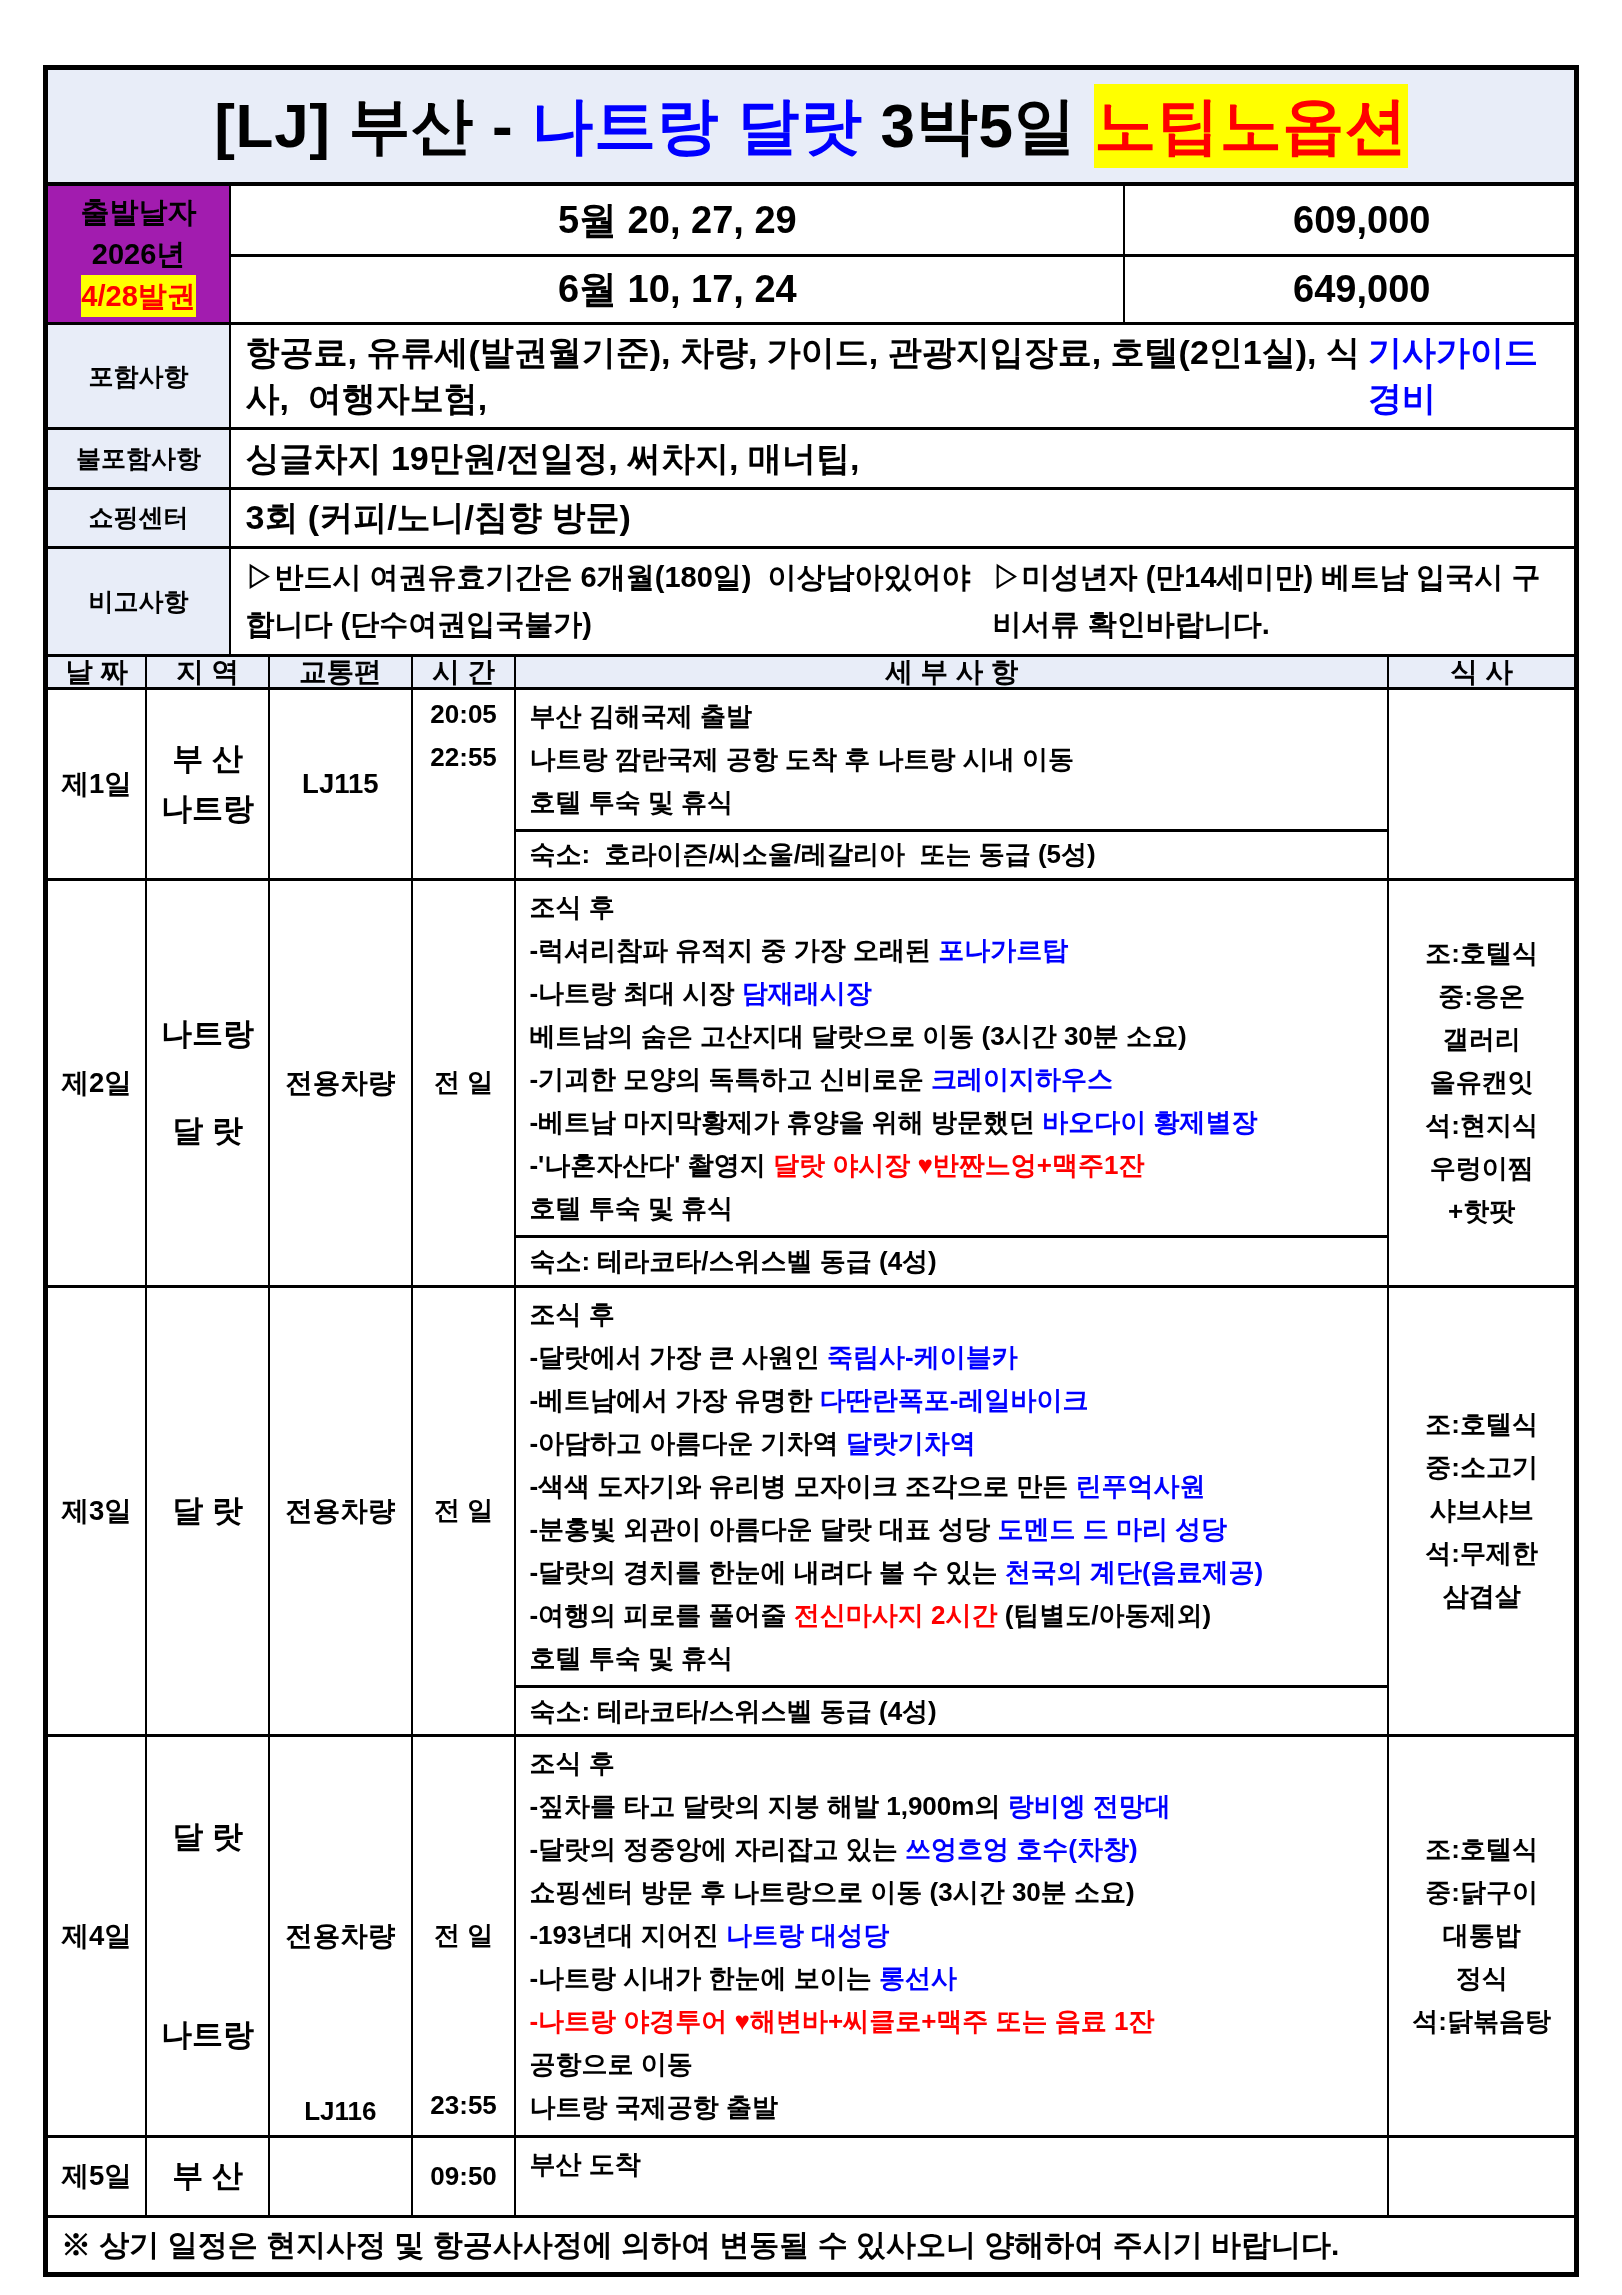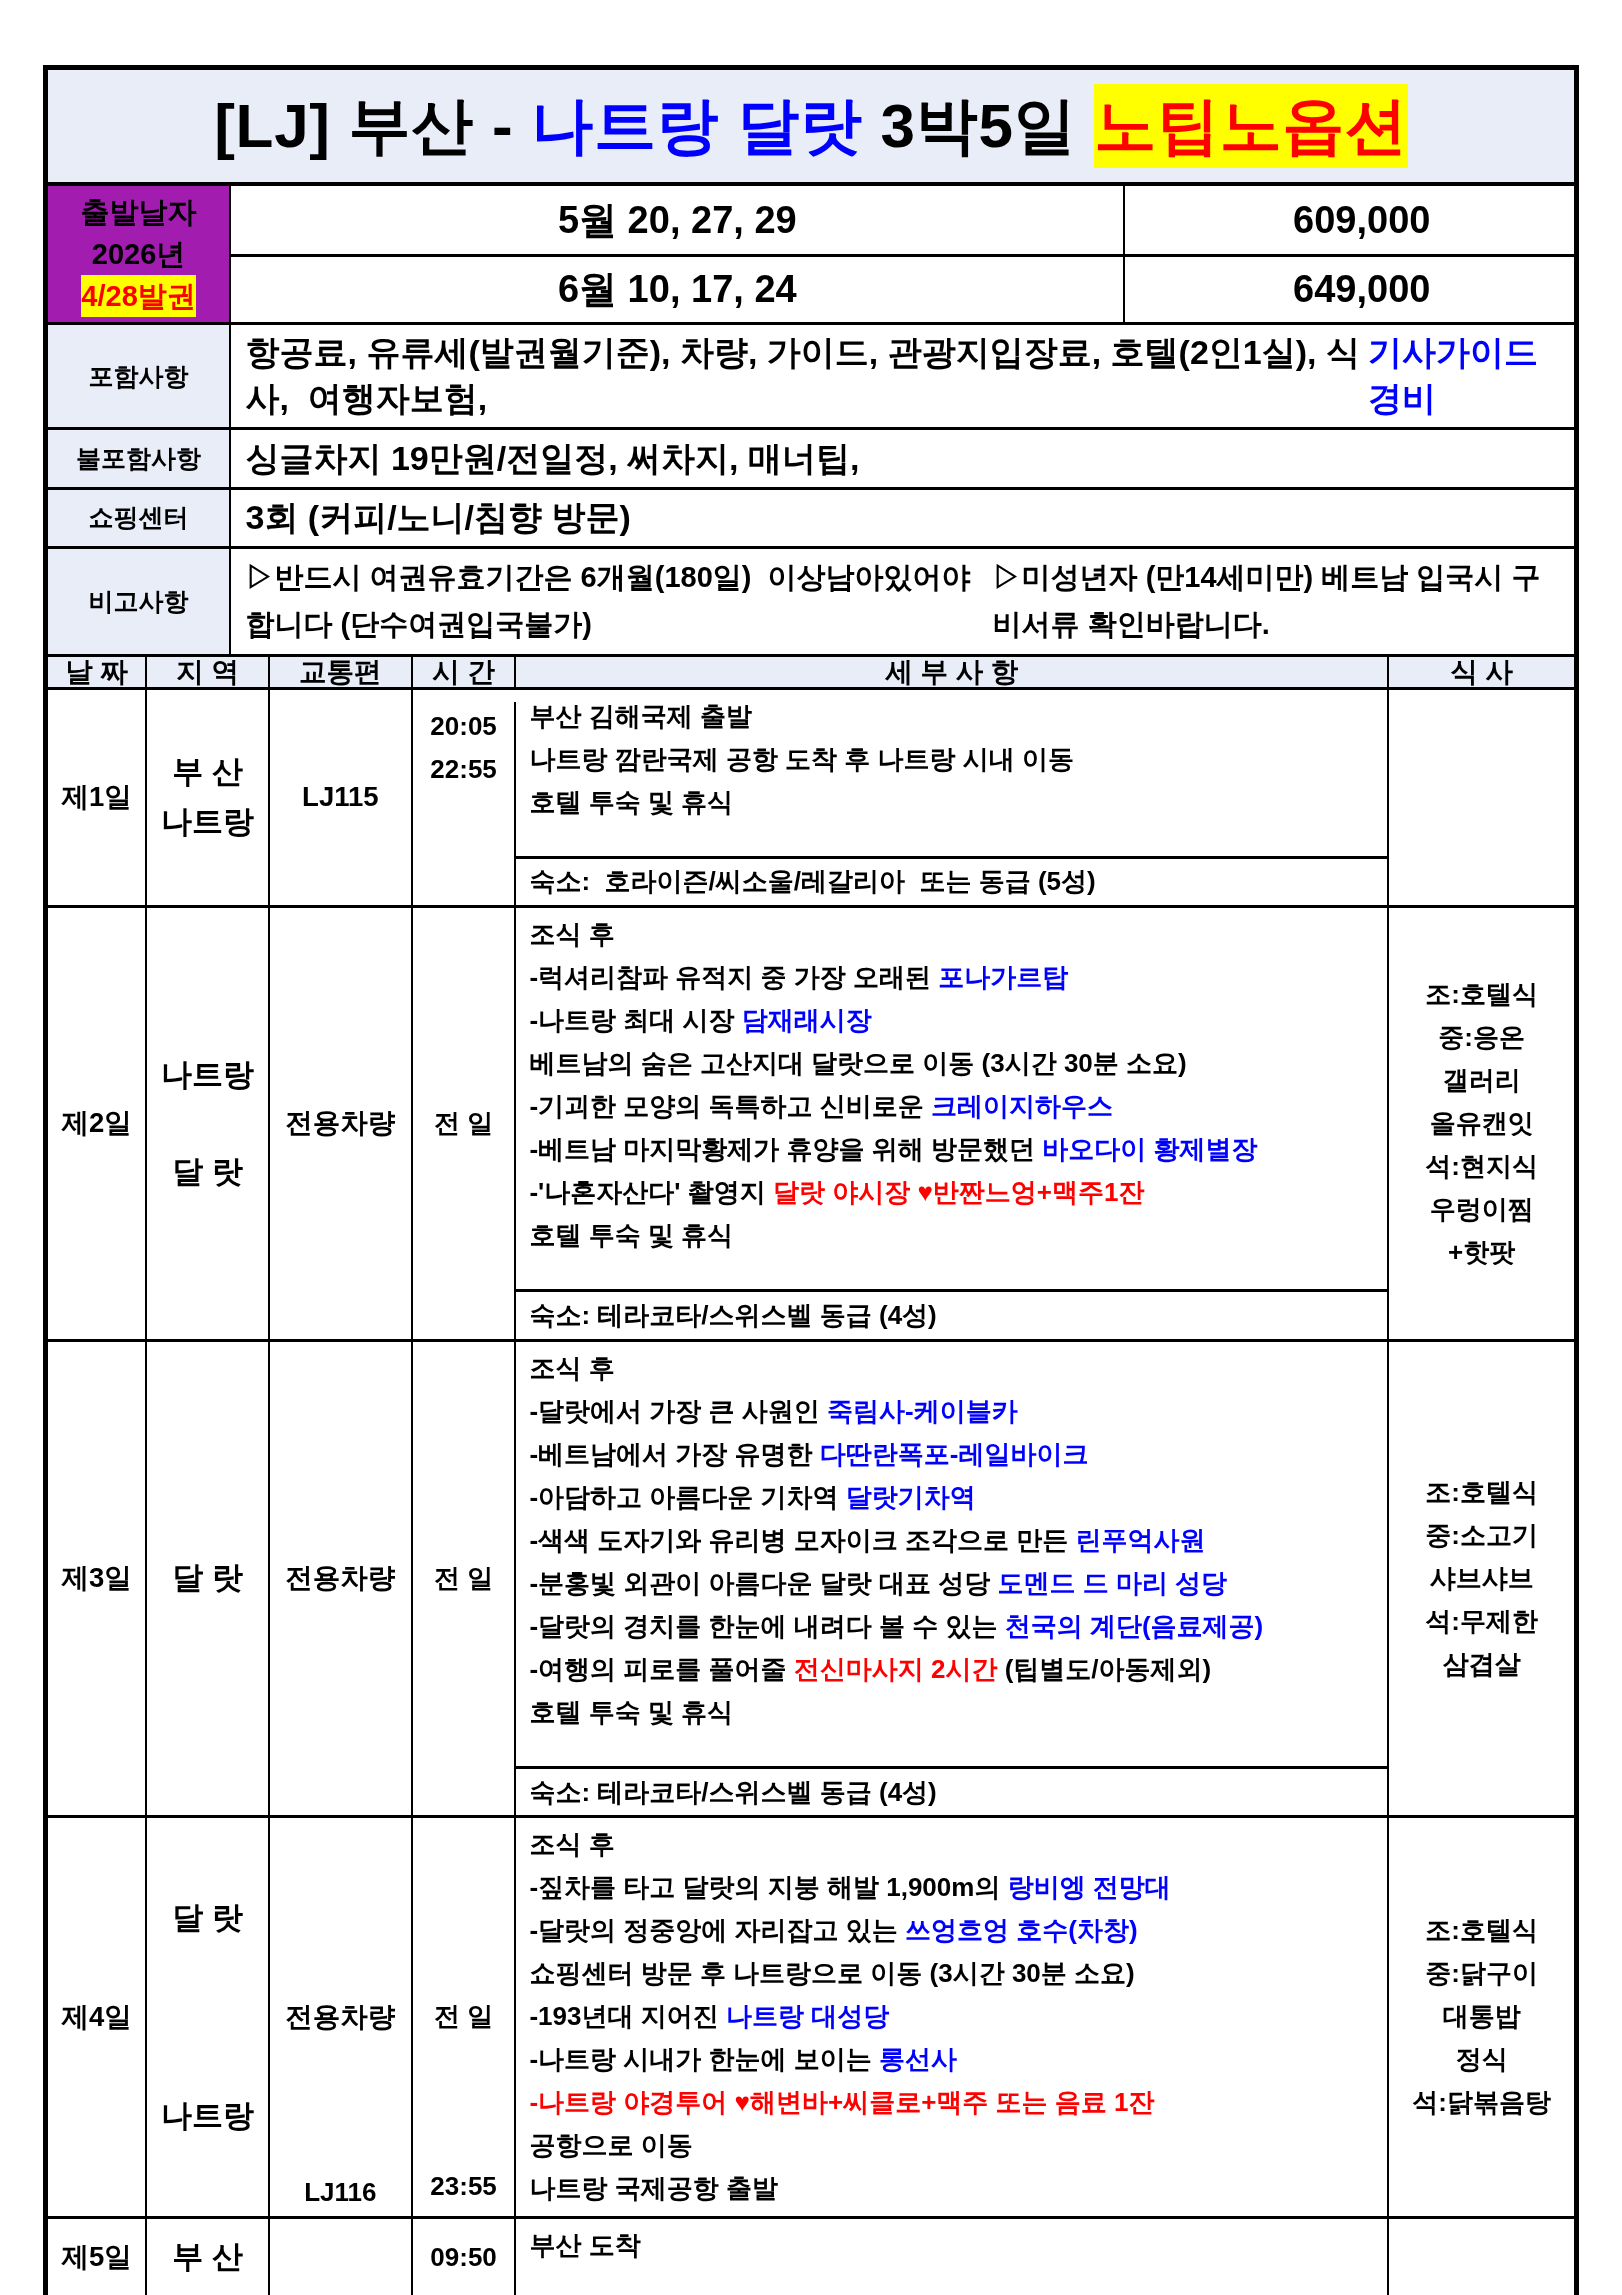--- a/index.html
+++ b/index.html
@@ -73,24 +73,24 @@
   .day-row > div{border-right:2.6px solid #000;position:relative;}
   .day-row > div:last-child{border-right:none;}
 
   .cell-center{display:flex;align-items:center;justify-content:center;font-size:27.5px;white-space:pre;}
   .region-cell{display:flex;flex-direction:column;align-items:center;justify-content:center;font-size:31px;white-space:pre;}
   .region-tight{gap:7.9px;}
   .region-wide{gap:55px;}
   .region-spread{justify-content:space-around;gap:0;}
   .trans-cell{display:flex;align-items:center;justify-content:center;font-size:27.5px;white-space:pre;}
   .time-cell{display:flex;flex-direction:column;align-items:center;justify-content:center;font-size:26px;line-height:43px;white-space:pre;}
-  .time-top{justify-content:flex-start;padding-top:3.9px;margin-top:12px;}
+  .time-top{justify-content:flex-start;padding-top:3.9px;}
   .abs-bottom{position:absolute;bottom:7.9px;left:0;right:0;text-align:center;font-size:26px;}
 
-  .details-cell{font-size:26px;display:flex;flex-direction:column;gap:27px;}
+  .details-cell{font-size:26px;display:flex;flex-direction:column;}
   .detail-lines{padding:5.2px 5.2px 5.2px 13px;flex:1;}
   .detail-line{line-height:43px;white-space:pre-wrap;}
   .lodging{border-top:3.3px solid #000;line-height:41px;padding:2.6px 5.2px 2.6px 13px;white-space:pre-wrap;}
   .meals-cell{display:flex;flex-direction:column;align-items:center;justify-content:center;
     font-size:26px;line-height:43px;text-align:center;white-space:pre;}
 
   .footer-row{font-size:30px;line-height:41px;padding:6.5px 10.5px 6.5px 13px;white-space:pre-wrap;}
 </style>
 </head>
 <body>

